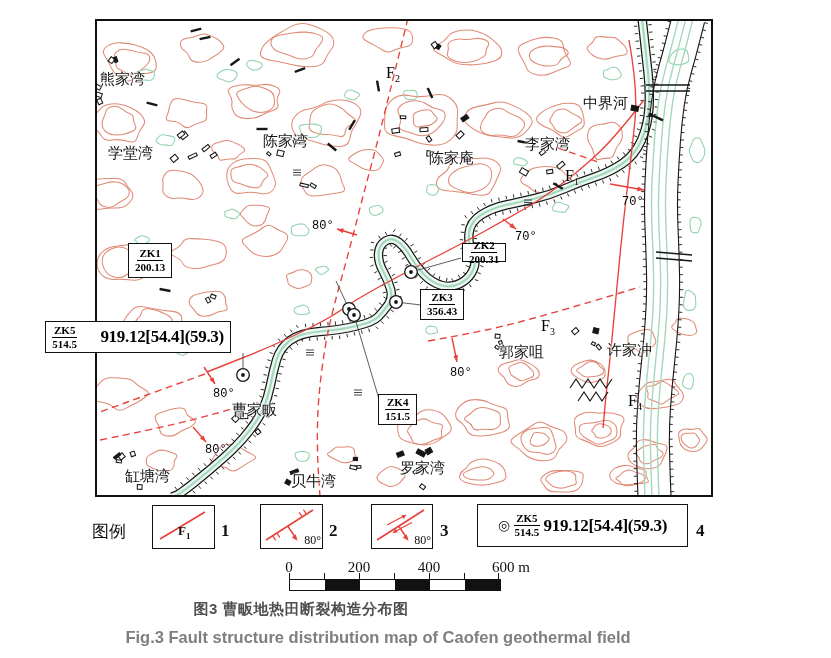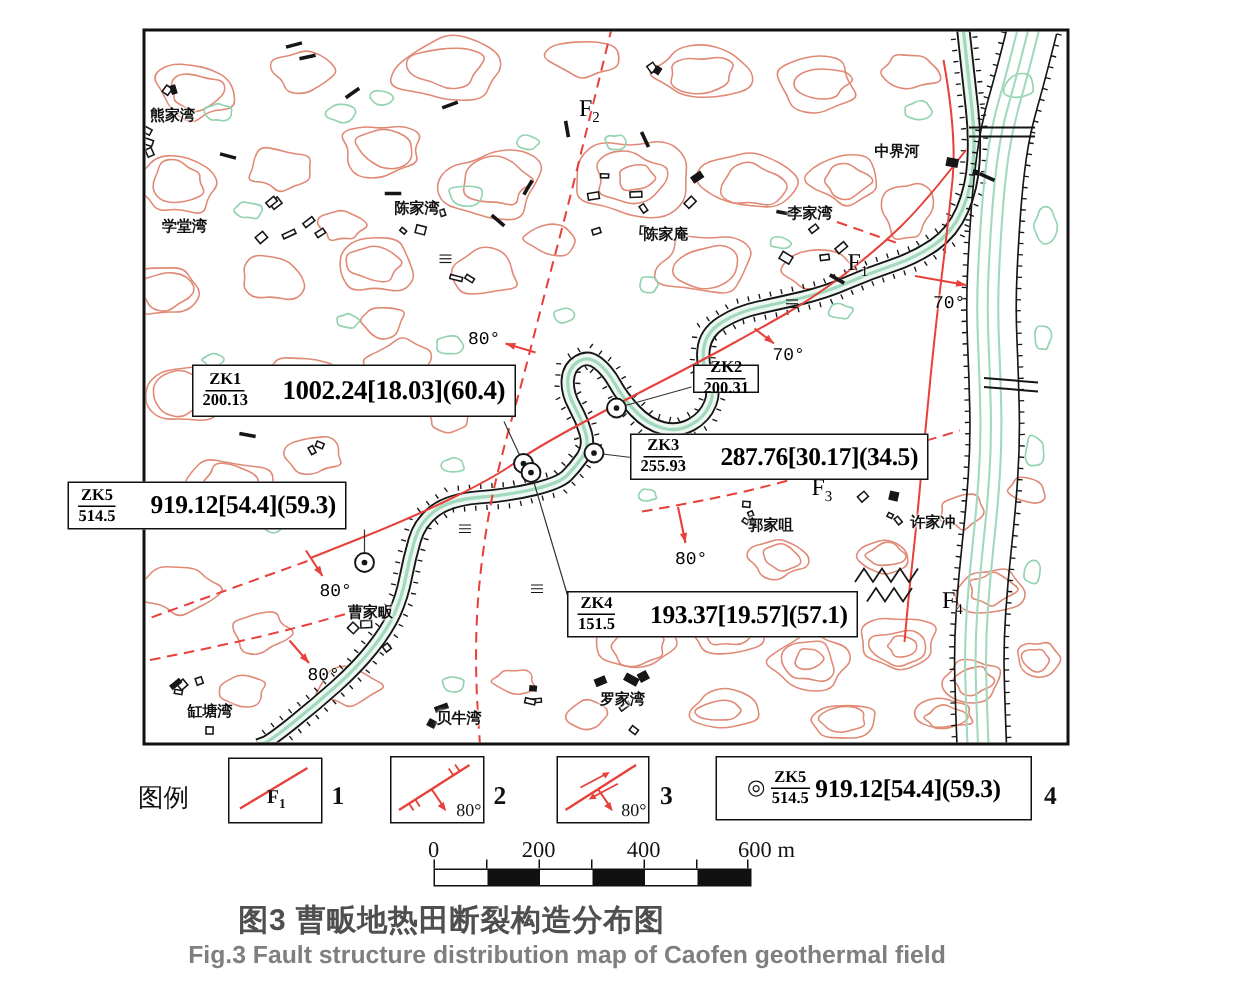--- a/index.html
+++ b/index.html
@@ -1,21 +1,21 @@
 <!DOCTYPE html>
 <html><head>
 <meta charset="utf-8">
 <style>
   html,body{margin:0;padding:0;background:#fff;}
   body{position:relative;width:831px;height:658px;overflow:hidden;font-family:"Liberation Serif",serif;}
   #map-svg{position:absolute;left:0;top:0;z-index:0;}
   .map-frame{position:absolute;left:95px;top:19px;width:614px;height:474px;border:2px solid #111;z-index:1;pointer-events:none;}
   #map-layer{position:absolute;left:0;top:0;width:831px;height:658px;z-index:3;pointer-events:none;}
-  .place-label{position:absolute;font-family:"Liberation Sans",sans-serif;font-size:10px;color:#111;white-space:nowrap;
-    text-shadow:0 0 2px #fff,0 0 2px #fff,0 0 3px #fff;font-weight:bold;}
+  .place-label{position:absolute;font-family:"Liberation Sans",sans-serif;font-size:15px;color:#111;white-space:nowrap;
+    text-shadow:0 0 2px #fff,0 0 2px #fff,0 0 3px #fff;}
   .fault-label{position:absolute;font-family:"Liberation Serif",serif;font-size:16px;color:#000;
     text-shadow:0 0 2px #fff,0 0 2px #fff;}
   .fault-label sub{font-size:10px;}
   .dip-label{position:absolute;font-family:Liberation Mono, monospace;font-size:12px;color:#000;
     text-shadow:0 0 2px #fff,0 0 2px #fff;}
   .zk-box{position:absolute;background:#fff;border:1.6px solid #111;display:flex;align-items:center;gap:23px;
     padding:1px 6px;box-sizing:border-box;z-index:4;white-space:nowrap;}
   .zk-frac{display:flex;flex-direction:column;align-items:center;font-weight:bold;font-size:11px;line-height:1.15;}
   .zk-frac .top{border-bottom:1.2px solid #000;padding:0 2px;}
   .zk-val{font-weight:bold;font-size:17px;letter-spacing:-0.3px;}
@@ -29,21 +29,21 @@
   .lb4{display:flex;align-items:center;gap:4px;justify-content:center;padding:2px 4px;}
   .dbl-circle{font-size:14px;line-height:1;color:#111;}
   .scalebar{position:absolute;left:289px;top:559px;width:214px;height:34px;z-index:5;}
   .sb-label{position:absolute;top:0;transform:translateX(-50%);font-size:15px;color:#111;white-space:nowrap;}
   .sb-bar{position:absolute;left:0;top:20px;width:210px;height:10px;border:1.2px solid #111;display:flex;box-sizing:content-box;}
   .sb-seg{flex:1;}
   .sb-seg.b{background:#111;}
   .sb-seg.w{background:#fff;}
   .sb-tick{position:absolute;top:14px;width:1.3px;height:6px;background:#111;}
   .caption-zh{position:absolute;left:301px;top:600px;transform:translateX(-50%);font-family:"Liberation Sans",sans-serif;
-    font-weight:bold;font-size:20px;color:#4f4f4f;letter-spacing:0.5px;white-space:nowrap;z-index:5;}
+    font-weight:bold;font-size:15px;color:#4f4f4f;letter-spacing:0.5px;white-space:nowrap;z-index:5;}
   .caption-en{position:absolute;left:378px;top:628px;transform:translateX(-50%);font-family:"Liberation Sans",sans-serif;
     font-weight:bold;font-size:16.5px;color:#7f7f7f;white-space:nowrap;z-index:5;}
 </style>
 </head>
 <body>
 
 <svg id="map-svg" width="831" height="658">
   <defs>
     <clipPath id="mapclip">
         <rect x="97" y="21" width="614" height="474"></rect>
@@ -685,41 +685,38 @@
     <div class="dip-label" style="left: 213px; top: 387px;">80°</div>
     <div class="dip-label" style="left: 205px; top: 443px;">80°</div>
     <div class="dip-label" style="left: 450px; top: 366px;">80°</div>
   </div>
 
 <div class="zk-box" style="left:128px;top:243px;height:35px;">
   <span class="zk-frac">
     <span class="top">ZK1</span>
     <span class="bot">200.13</span>
   </span>
-  <span class="zk-val big">1002.24[18.03](60.4)</span>
 </div>
 <div class="zk-box" style="left:462px;top:243px;height:19px;justify-content:center;">
   <span class="zk-frac">
     <span class="top">ZK2</span>
     <span class="bot">200.31</span>
   </span>
 </div>
 <div class="zk-box" style="left:420px;top:289px;height:31px;">
   <span class="zk-frac">
     <span class="top">ZK3</span>
-    <span class="bot">255.93</span>
+    <span class="bot">356.43</span>
   </span>
-  <span class="zk-val">287.76[30.17](34.5)</span>
 </div>
 <div class="zk-box" style="left:378px;top:394px;height:31px;">
   <span class="zk-frac">
     <span class="top">ZK4</span>
     <span class="bot">151.5</span>
   </span>
-  <span class="zk-val">193.37[19.57](57.1)</span>
 </div>
 <div class="zk-box" style="left:45px;top:321px;height:32px;">
   <span class="zk-frac">
     <span class="top">ZK5</span>
     <span class="bot">514.5</span>
   </span>
   <span class="zk-val">919.12[54.4](59.3)</span>
 </div>
 
 <div class="legend-title">图例</div>

